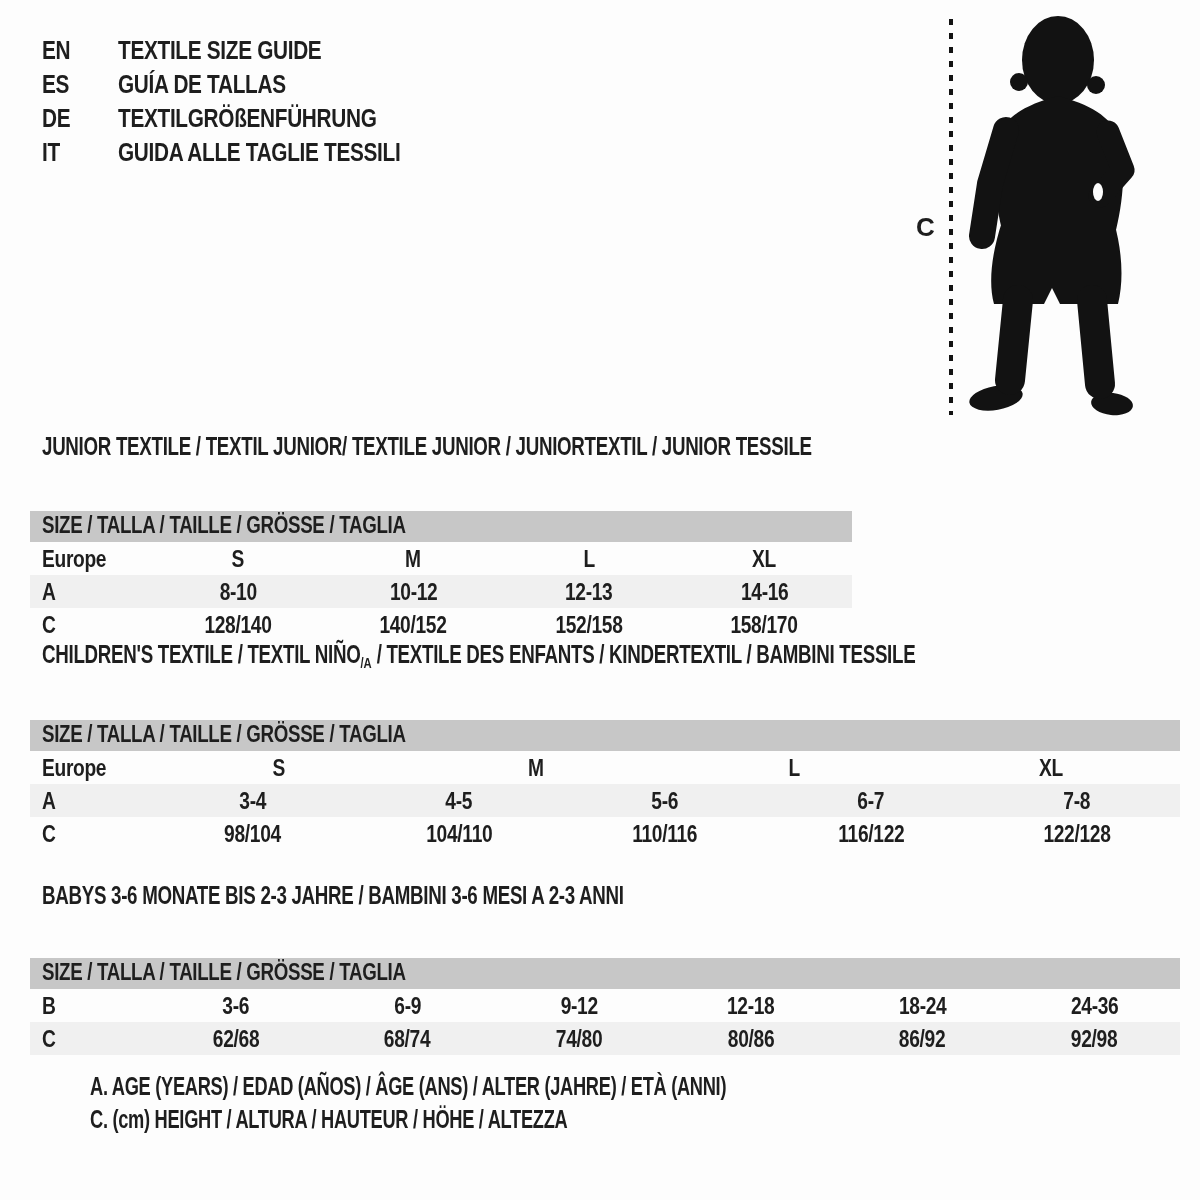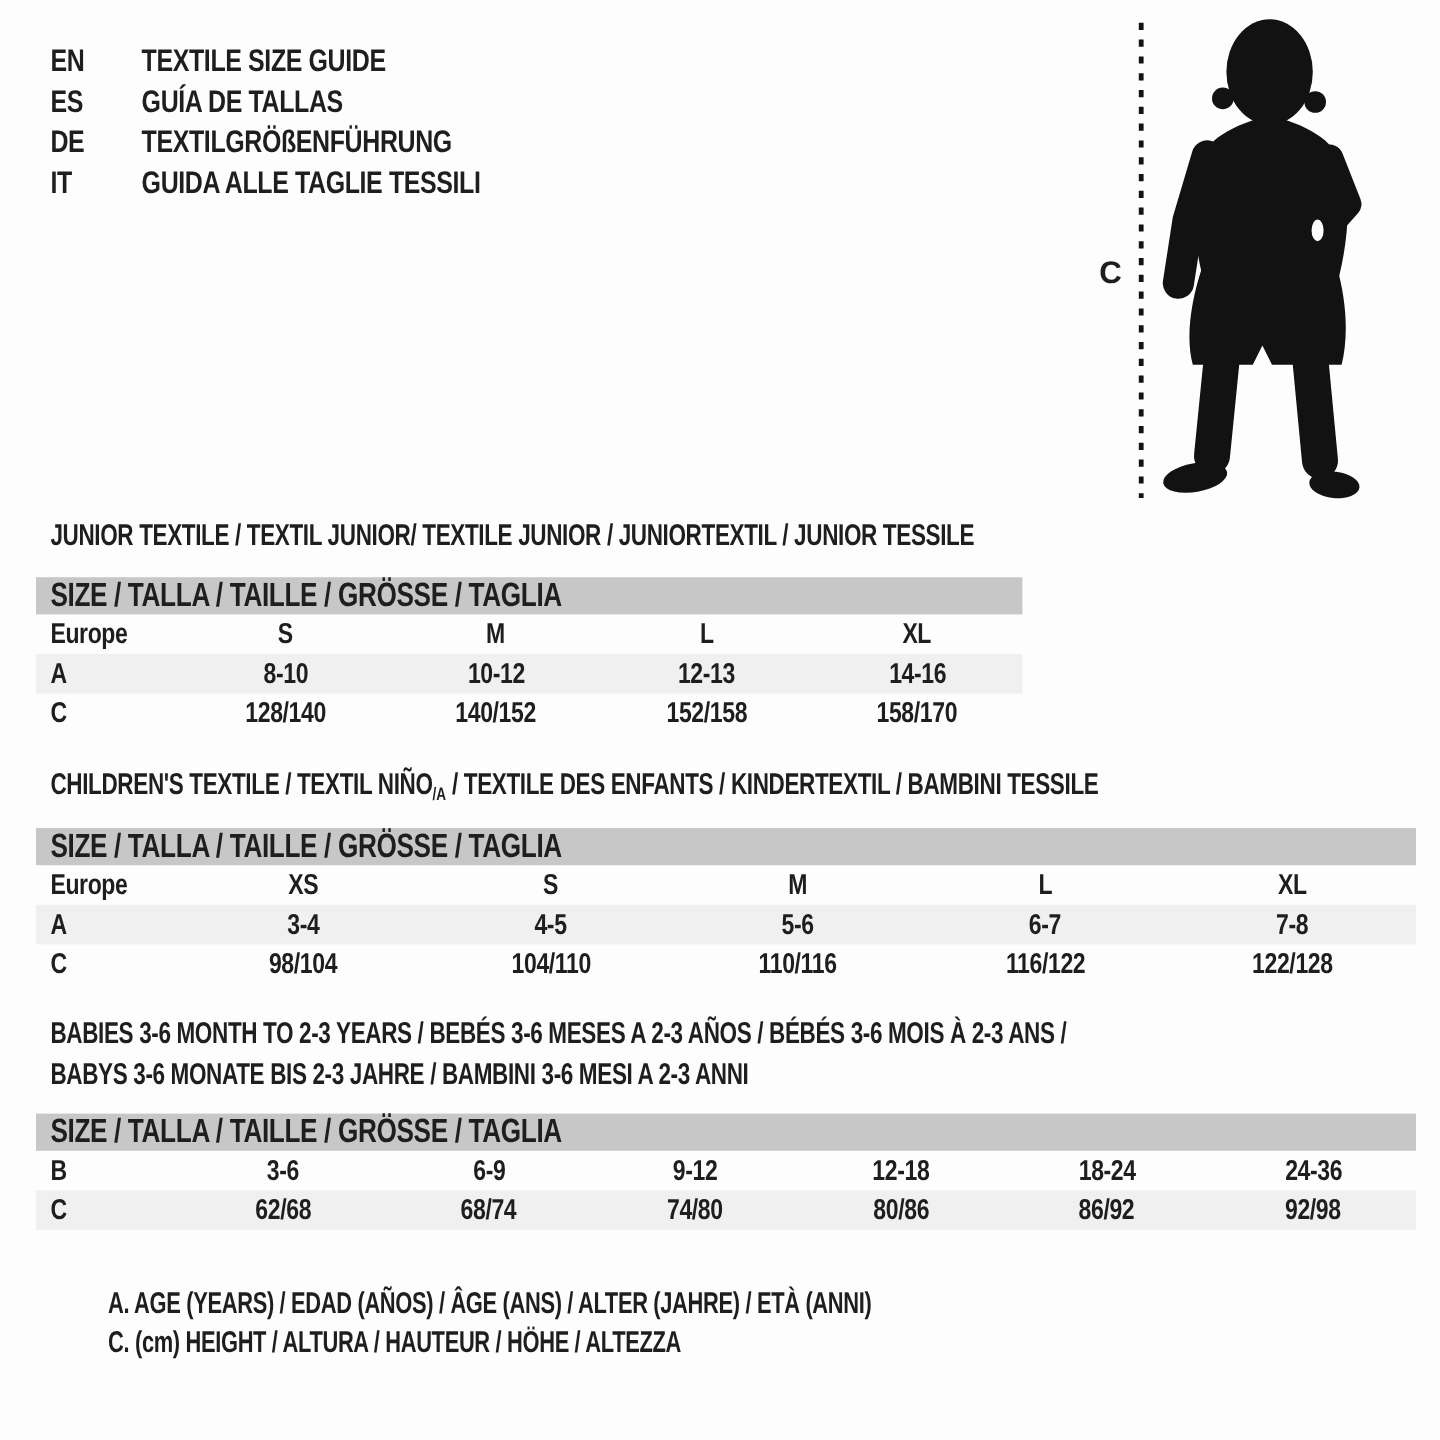--- a/index.html
+++ b/index.html
@@ -24,21 +24,21 @@
   
   .figure { position:absolute; left:940px; top:12px; color:var(--silhouette,#121212); }
   .measure-label { position:absolute; left:916px; top:212px; font-size:26px; }
 
   
   .sec-heading { position:absolute; font-size:25px; line-height:27px; --sx:0.75; }
   .sub-a { font-size:15px; position:relative; top:5px; letter-spacing:0; }
 
   
   .size-table { position:absolute; }
-  .bar { display:flex; align-items:flex-end; height:31px; background:var(--bar_bg,#c7c7c7); padding-left:12px; font-size:28px; --sx:0.78; box-sizing:border-box; }
+  .bar { display:flex; align-items:flex-start; height:31px; background:var(--bar_bg,#c7c7c7); padding-left:12px; font-size:24px; --sx:0.78; box-sizing:border-box;margin-top:30px; }
   .trow { display:flex; align-items:center; height:33px; font-size:24px; --sx:0.80; }
   .trow.alt { background:var(--row_alt_bg,#f0f0f0); }
   .lab { width:120px; padding-left:12px; box-sizing:border-box; flex:none; }
   .cell { flex:1 1 0; text-align:center; }
 
   
   .legend { position:absolute; left:42px; top:1070px;margin-left:48px; --sx:0.73; }
   .legend-line { display:flex; align-items:center; height:33px; font-size:25px; }
 </style>
 </head>
@@ -118,21 +118,20 @@
 
   <div class="sec-heading" style="left:42px; top:641px;">
     <span class="cx"><span>CHILDREN'S TEXTILE / TEXTIL NIÑO</span><span class="sub-a">/A</span><span> / TEXTILE DES ENFANTS / KINDERTEXTIL / BAMBINI TESSILE</span></span>
   </div>
   <div class="size-table" style="left:30px; top:690px; width:1150px;">
     <div class="bar">
       <span class="cx">SIZE / TALLA / TAILLE / GRÖSSE / TAGLIA</span>
     </div>
     <div class="trow">
       <span class="lab"><span class="cx">Europe</span></span>
-      <span class="cell"><span class="cxc">XS</span></span>
       <span class="cell"><span class="cxc">S</span></span>
       <span class="cell"><span class="cxc">M</span></span>
       <span class="cell"><span class="cxc">L</span></span>
       <span class="cell"><span class="cxc">XL</span></span>
     </div>
     <div class="trow alt">
       <span class="lab"><span class="cx">A</span></span>
       <span class="cell"><span class="cxc">3-4</span></span>
       <span class="cell"><span class="cxc">4-5</span></span>
       <span class="cell"><span class="cxc">5-6</span></span>
@@ -142,23 +141,20 @@
     <div class="trow">
       <span class="lab"><span class="cx">C</span></span>
       <span class="cell"><span class="cxc">98/104</span></span>
       <span class="cell"><span class="cxc">104/110</span></span>
       <span class="cell"><span class="cxc">110/116</span></span>
       <span class="cell"><span class="cxc">116/122</span></span>
       <span class="cell"><span class="cxc">122/128</span></span>
     </div>
   </div>
 
-  <div class="sec-heading" style="left:42px; top:848px;">
-    <span class="cx">BABIES 3-6 MONTH TO 2-3 YEARS / BEBÉS 3-6 MESES A 2-3 AÑOS / BÉBÉS 3-6 MOIS À 2-3 ANS /</span>
-  </div>
   <div class="sec-heading" style="left:42px; top:882px;">
     <span class="cx">BABYS 3-6 MONATE BIS 2-3 JAHRE / BAMBINI 3-6 MESI A 2-3 ANNI</span>
   </div>
   <div class="size-table" style="left:30px; top:928px; width:1150px;">
     <div class="bar">
       <span class="cx">SIZE / TALLA / TAILLE / GRÖSSE / TAGLIA</span>
     </div>
     <div class="trow">
       <span class="lab"><span class="cx">B</span></span>
       <span class="cell"><span class="cxc">3-6</span></span>

